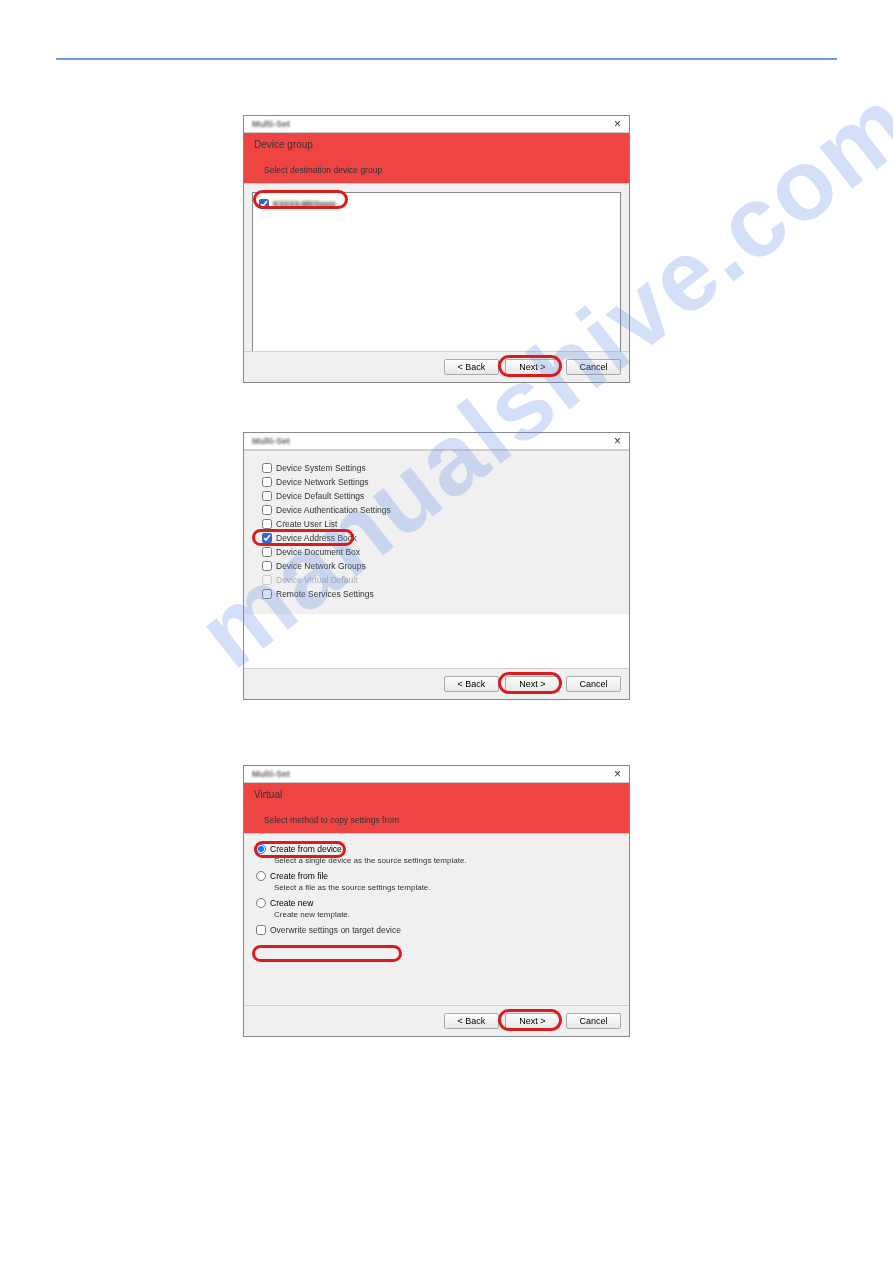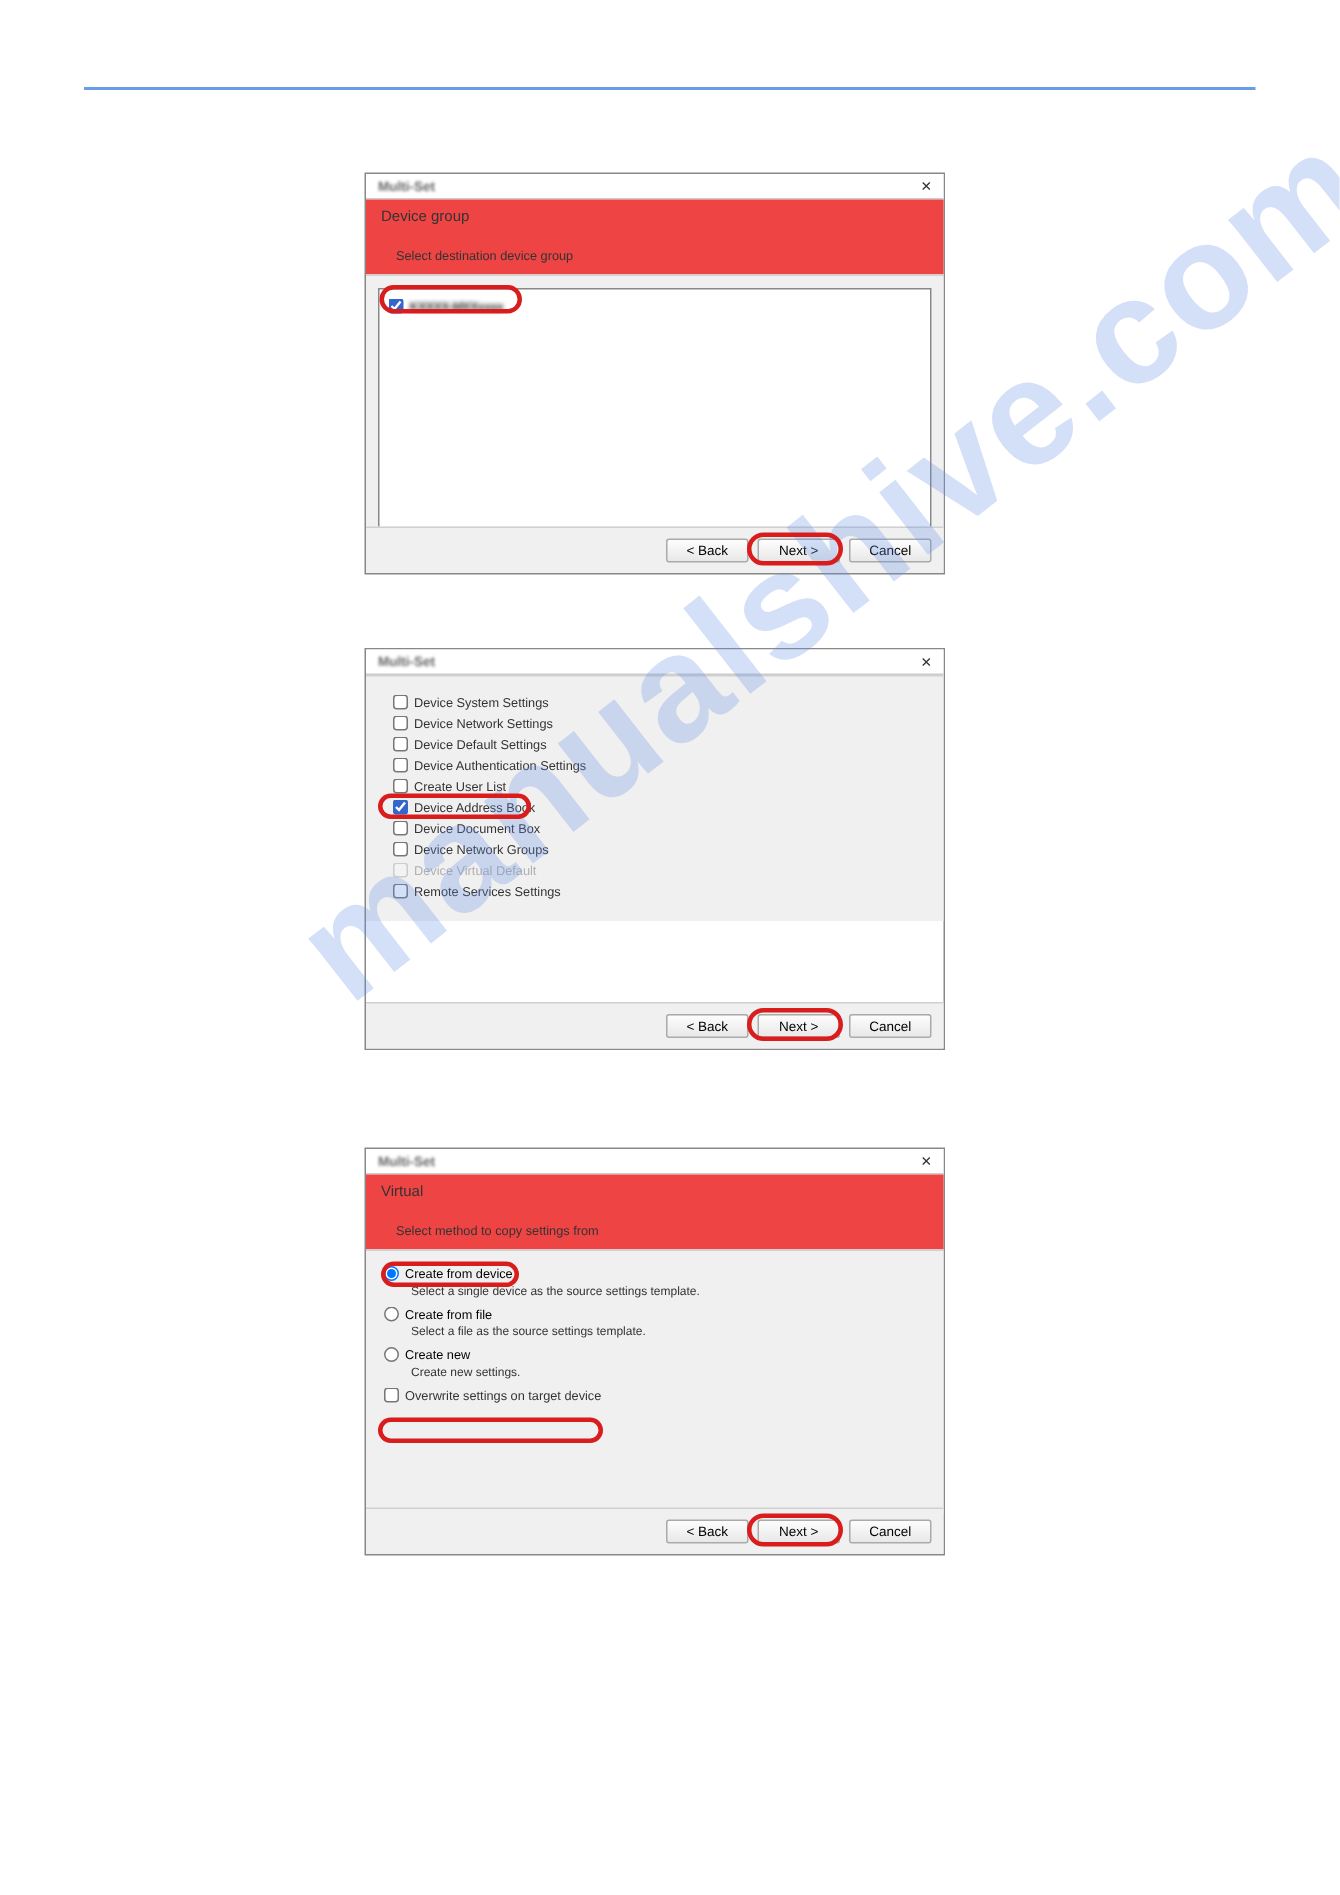--- a/index.html
+++ b/index.html
@@ -271,21 +271,21 @@
     <div class="radio-sub">Select a single device as the source settings template.</div>
     <div class="radio-row">
         <input type="radio" name="m" style="">
         <label>Create from file</label>
       </div>
     <div class="radio-sub">Select a file as the source settings template.</div>
     <div class="radio-row">
         <input type="radio" name="m" style="">
         <label>Create new</label>
       </div>
-    <div class="radio-sub">Create new settings.</div>
+    <div class="radio-sub">Create new template.</div>
     <div class="check-row" style="margin-top:4px;">
         <input type="checkbox" style="">
         <label>Overwrite settings on target device</label>
       </div>
     <div class="highlight-oval" style="top:7px; left:10px; width:92px; height:17px;"></div>
     <div class="highlight-oval" style="top:111px; left:8px; width:150px; height:17px;"></div>
   </div>
   <div class="footer-bar">
     <div class="footer-btn">&lt; Back</div>
     <div class="footer-btn">Next &gt;</div>

